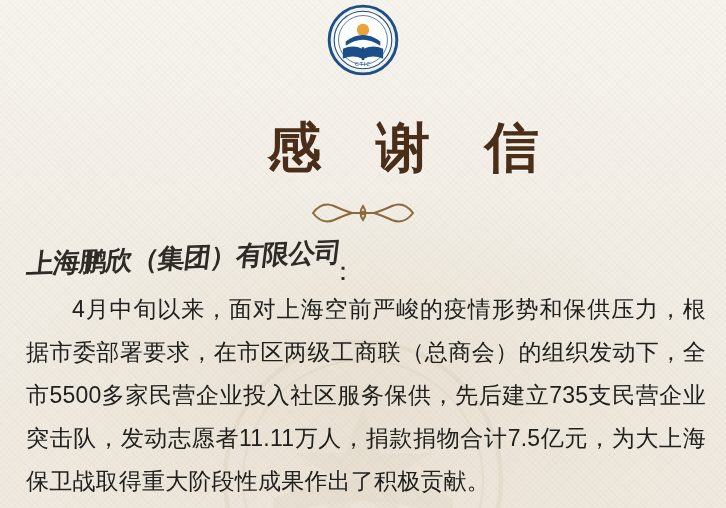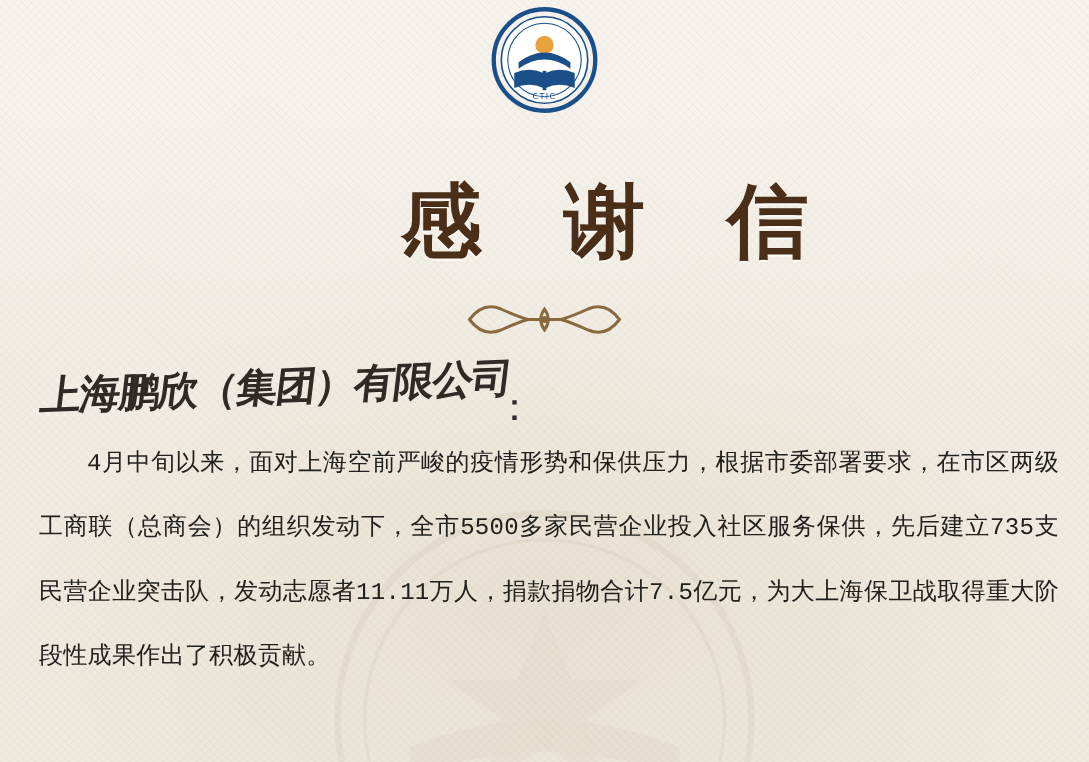--- a/index.html
+++ b/index.html
@@ -108,24 +108,24 @@
     color: #2b2b2b;
     font-family: "Liberation Serif", serif;
   }
 
   
   #body-text {
     position: absolute;
     left: 26px;
     right: 20px;
     top: 288px;
-    font-size: 16px;
+    font-size: 23px;
     line-height: 43px;
     color: #20201e;
-    font-family: Liberation Mono, monospace;
+    font-family: Liberation Sans, sans-serif;
     text-align: justify;
     text-align-last: left;
     letter-spacing: 0.2px;
   }
   #body-text p {
     margin: 0;
     text-indent: 2em;
   }
 </style>
 </head>

